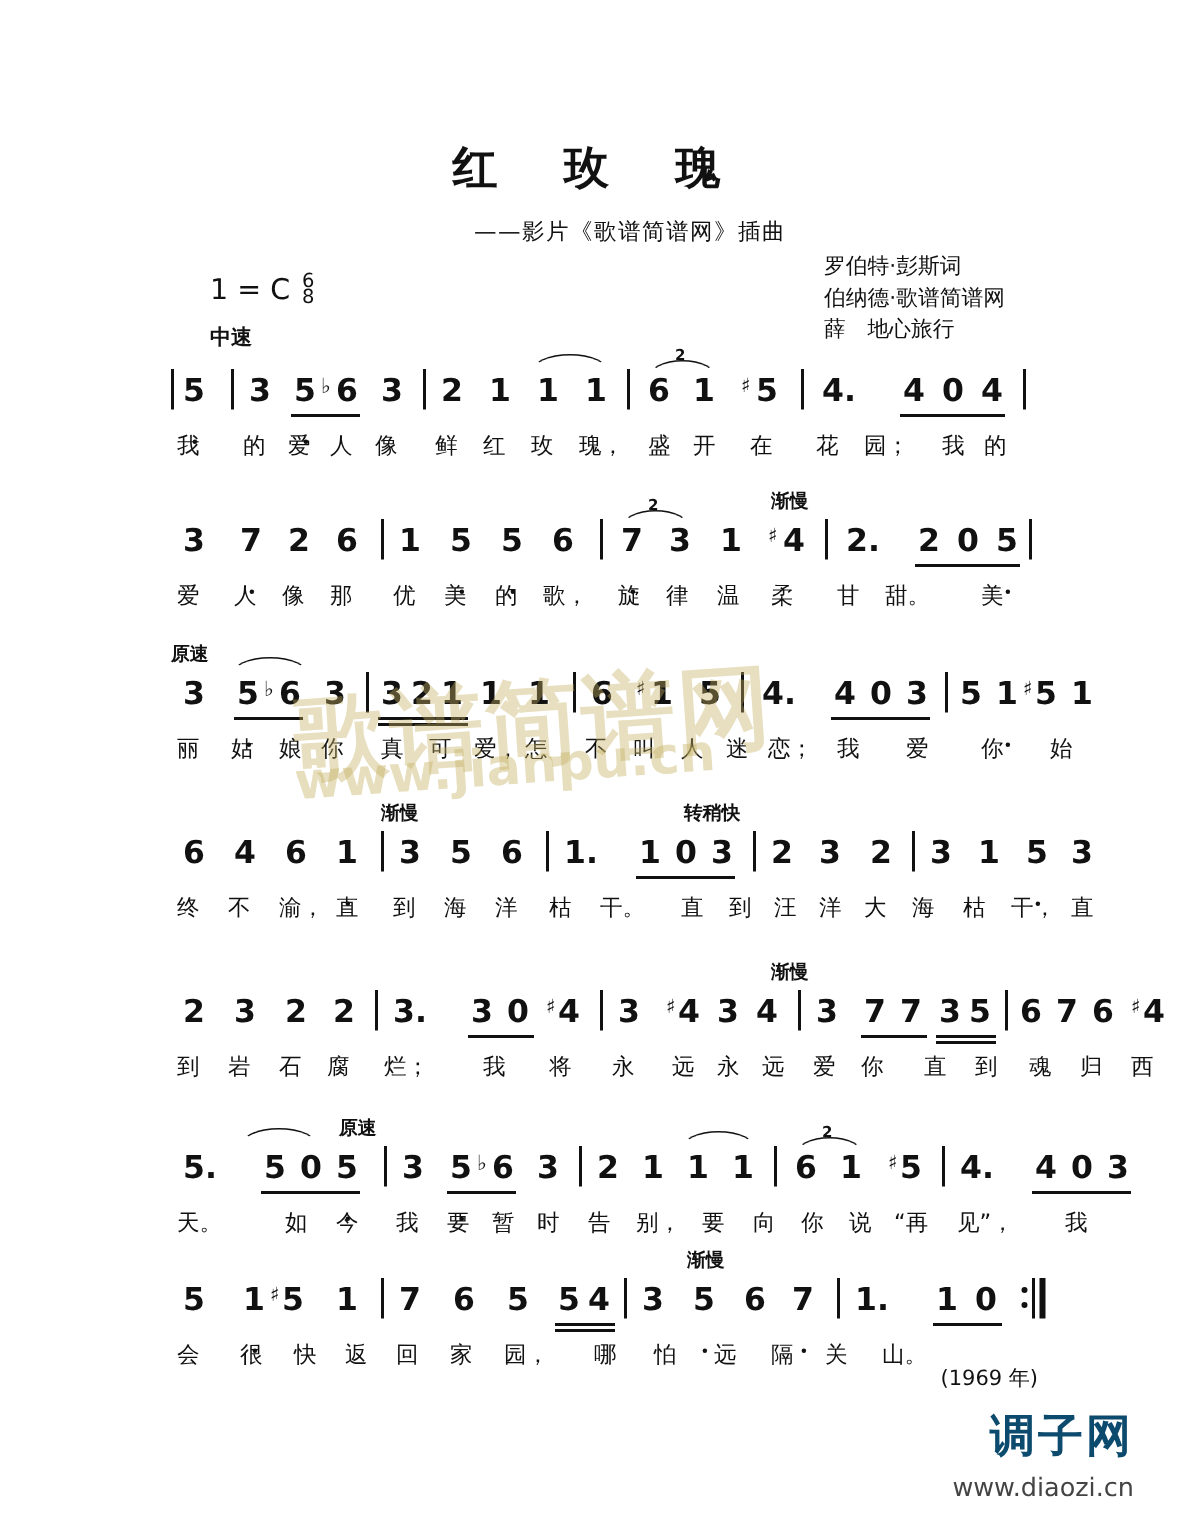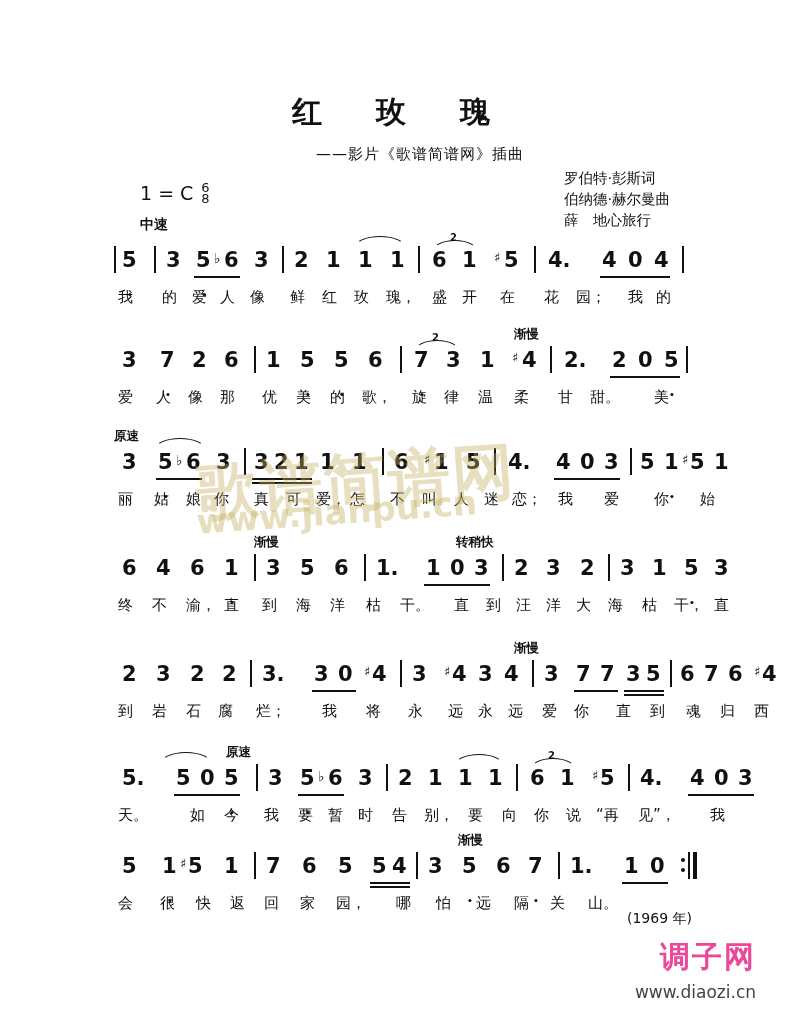--- a/index.html
+++ b/index.html
@@ -15,21 +15,21 @@
     position:absolute;inset:0;
     padding:0;
   }
   
   .title{
     text-align:center;
     font-size:30px;
     letter-spacing:18px;
     font-weight:700;
     margin-top:92px;
-    font-family:Liberation Mono, monospace;
+    font-family:Liberation Sans, sans-serif;
   }
   .subtitle{
     text-align:center;
     font-size:15px;
     margin-top:12px;
     letter-spacing:1px;
     padding-left:40px;
     font-family:"DejaVu Sans", sans-serif;
   }
   
@@ -168,40 +168,40 @@
     pointer-events:none;
     white-space:nowrap;
   }
   
   .brand{
     position:absolute;
     right:44px;bottom:22px;
     text-align:right;
   }
   .brand .name{
-    font-size:30px;font-weight:700;color:#ec4899;
+    font-size:30px;font-weight:700;color:#0c4a6e;
     font-family:"DejaVu Sans", sans-serif;
     letter-spacing:2px;
   }
   .brand .url{
     font-size:17px;color:#444;margin-top:4px;
     font-family:"DejaVu Sans", sans-serif;
   }
 </style>
 </head>
 <body>
 
 <div class="sheet">
 
   <div class="title">红 玫 瑰</div>
   <div class="subtitle">——影片《歌谱简谱网》插曲</div>
 
   <div class="credits">
     <div>罗伯特·彭斯词</div>
-    <div>伯纳德·赫尔曼曲</div>
+    <div>伯纳德·歌谱简谱网</div>
     <div>薛　地心旅行</div>
   </div>
 
   <div class="keysig">
     <span>1 = C</span>
     <span class="frac">
       <span>6</span><br>
       <span>8</span>
     </span>
   </div>

